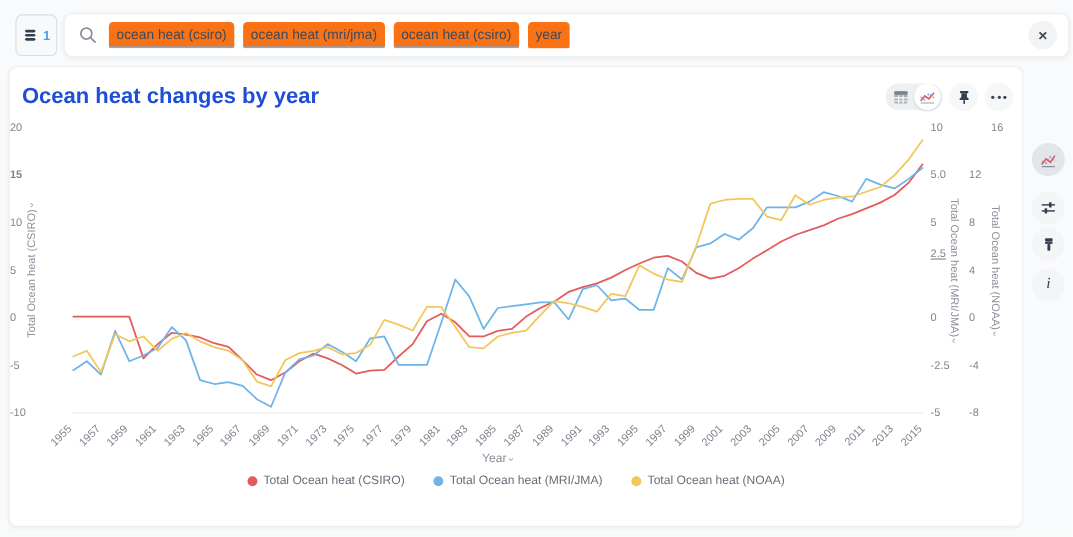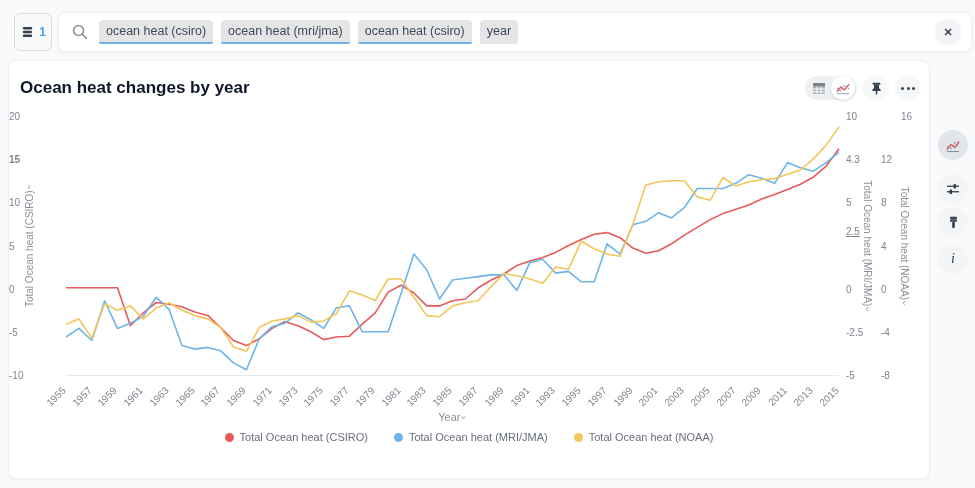--- a/index.html
+++ b/index.html
@@ -21,41 +21,41 @@
   .db-btn .count { color:#509ee3; font-size:12px; font-weight:bold; }
   .searchbar {
     position:absolute; left:58px; top:12px; width:914px; height:40px;
     background:#ffffff; border:1px solid #eef0f2; border-radius:8px;
     box-shadow:0 1px 4px rgba(40,50,60,.07);
     display:flex; align-items:center; padding:0 10px 0 12px;
   }
   .searchbar svg { flex:0 0 auto; }
   .tokens { display:flex; align-items:center; gap:8px; margin-left:10px; flex:1; }
   .token {
-    background:#e5e5e5; color:#3c4a5e; font-size:12.5px;
+    background:#f97316; color:#3c4a5e; font-size:12.5px;
     padding:4px 7px 3px 7px; border-radius:4px 4px 2px 2px; line-height:1.2;
     border-bottom:2px solid transparent; cursor:pointer; white-space:nowrap;
   }
   .token.underlined { border-bottom-color:#6cb2e8; }
   .clear-btn {
     width:26px; height:26px; border-radius:50%; background:#f2f3f5; border:none;
     color:#3e4550; font-size:11px; font-weight:bold; cursor:pointer;
     display:flex; align-items:center; justify-content:center;
   }
   
   .card {
     position:absolute; left:8px; top:60px; width:922px; height:419px;
     background:#ffffff; border:1px solid #edeff1; border-radius:8px;
     box-shadow:0 1px 3px rgba(40,50,60,.05);
   }
   .card-header {
     position:absolute; left:0; top:0; width:100%; height:40px;
     display:flex; align-items:center; padding:14px 8px 0 11px;
   }
-  .card-title { font-size:17px; font-weight:bold; color:#0f172a; flex:1; }
+  .card-title { font-size:20px; font-weight:bold; color:#1d4ed8; flex:1; }
   .controls { display:flex; align-items:center; gap:6px; }
   .seg {
     display:flex; align-items:center; background:#eef0f2; border-radius:99px;
     height:24px; padding:0 2px;
   }
   .seg-btn {
     width:24px; height:24px; border:none; background:transparent; border-radius:50%;
     display:flex; align-items:center; justify-content:center; cursor:pointer;
   }
   .seg-btn.selected { background:#ffffff; box-shadow:0 1px 2px rgba(0,0,0,.15); }
@@ -167,21 +167,21 @@
   </div>
   <div id="chart">
       <div class="ytick left" style="top: 11px;">20</div>
       <div class="ytick left" style="top: 54.1667px; font-weight: bold;">15</div>
       <div class="ytick left" style="top: 97.3333px;">10</div>
       <div class="ytick left" style="top: 140.5px;">5</div>
       <div class="ytick left" style="top: 183.667px;">0</div>
       <div class="ytick left" style="top: 226.833px;">-5</div>
       <div class="ytick left" style="top: 270px;">-10</div>
       <div class="ytick r1" style="top: 11px;">10</div>
-      <div class="ytick r1" style="top: 54.1667px;">4.3</div>
+      <div class="ytick r1" style="top: 54.1667px;">5.0</div>
       <div class="ytick r1" style="top: 97.3333px;">5</div>
       <div class="ytick r1" style="top: 126px; text-decoration: underline;">2.5</div>
       <div class="ytick r1" style="top: 183.667px;">0</div>
       <div class="ytick r1" style="top: 226.833px;">-2.5</div>
       <div class="ytick r1" style="top: 270px;">-5</div>
       <div class="ytick r2" style="top: 11px; margin-left: 20px;">16</div>
       <div class="ytick r2" style="top: 54.1667px;">12</div>
       <div class="ytick r2" style="top: 97.3333px;">8</div>
       <div class="ytick r2" style="top: 140.5px;">4</div>
       <div class="ytick r2" style="top: 183.667px;">0</div>

